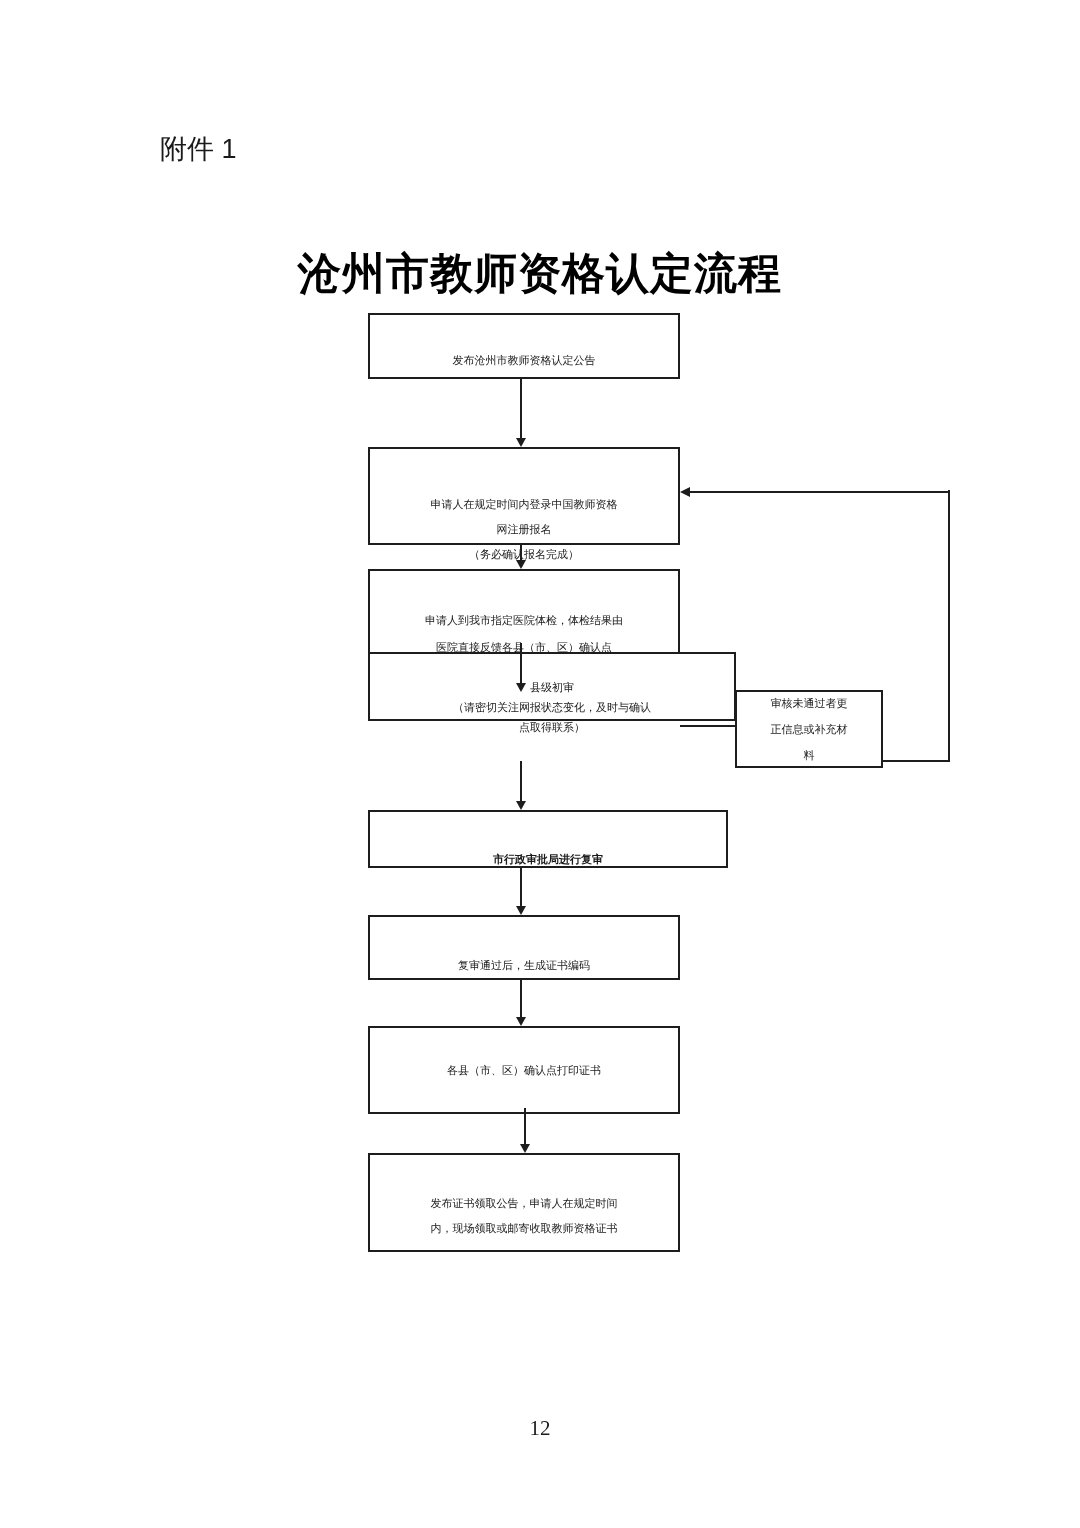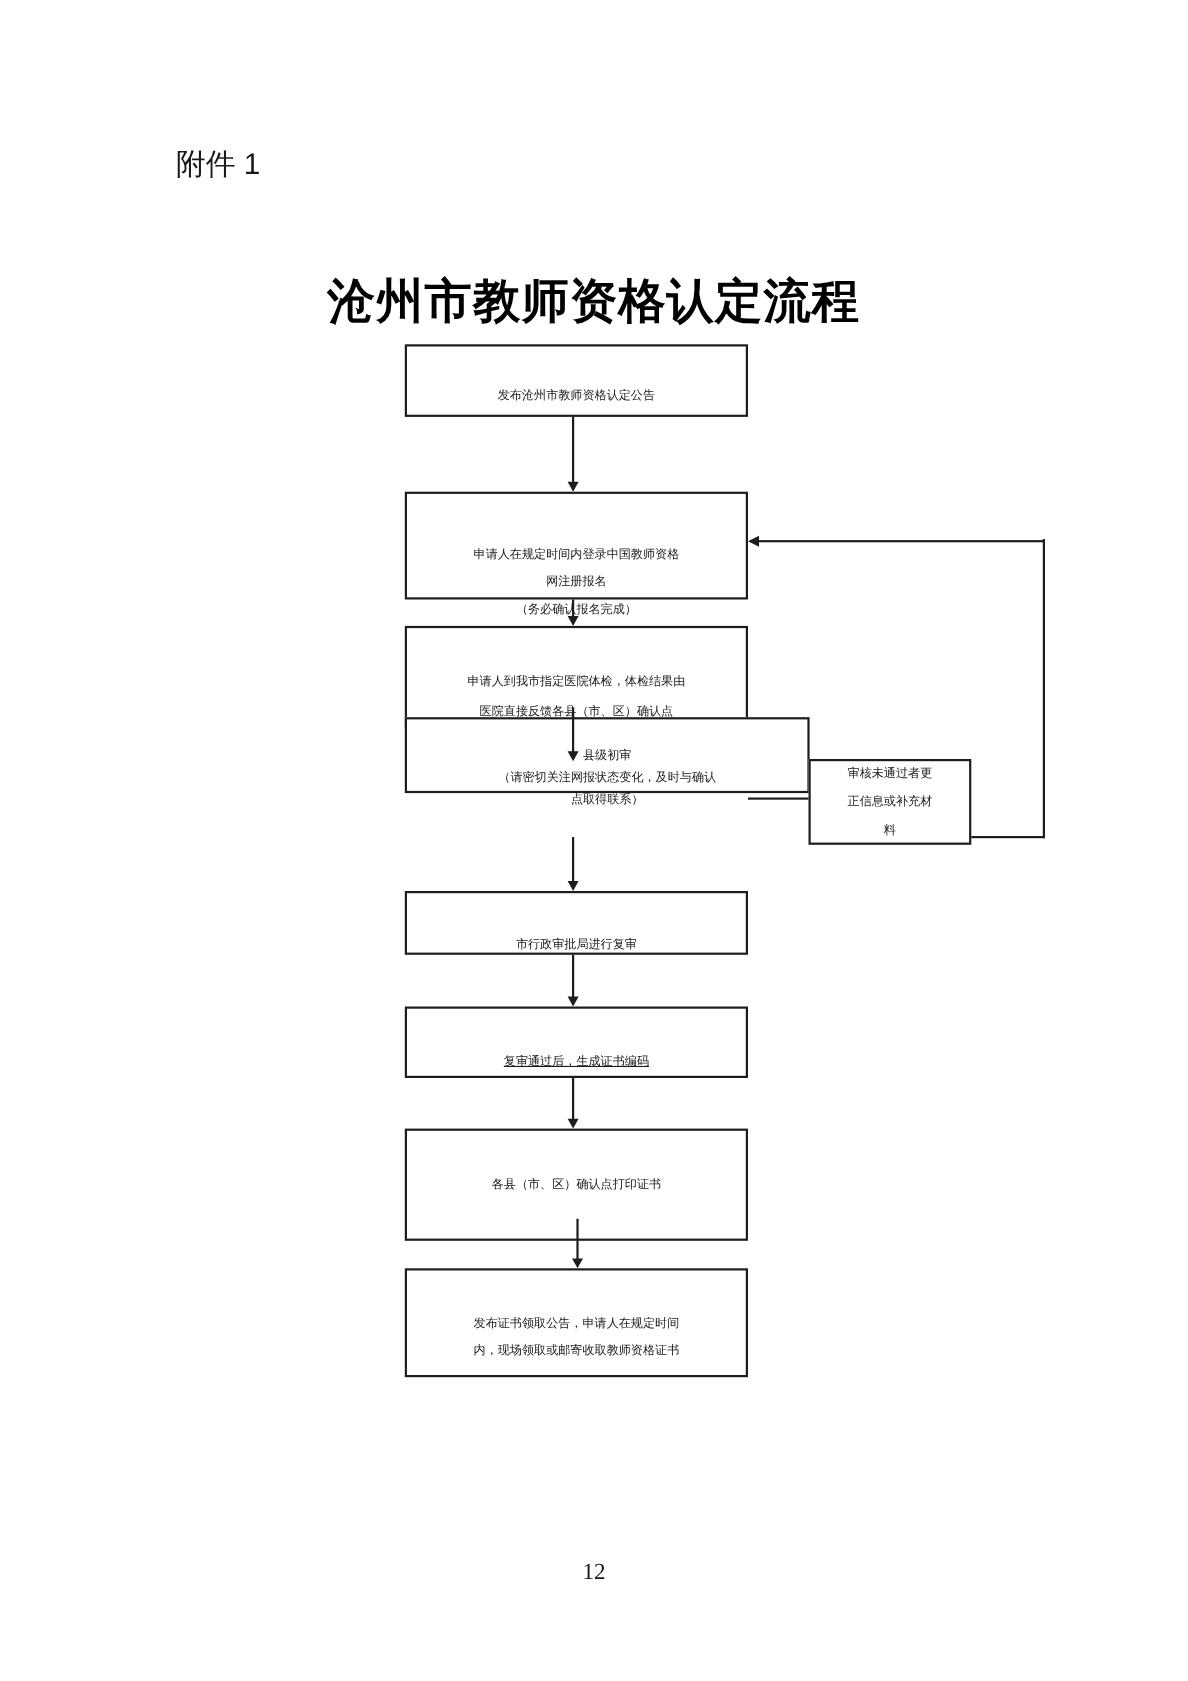--- a/index.html
+++ b/index.html
@@ -39,23 +39,23 @@
     background: #ffffff;
     text-align: center;
     font-size: 11px;
     line-height: 25px;
     white-space: pre-line;
   }
   .step1 { left: 368px; top: 313px;  width: 312px; height: 66px; padding-top: 8px;  }
   .step2 { left: 368px; top: 447px;  width: 312px; height: 98px; padding-top: 18px; }
   .step3 { left: 368px; top: 569px;  width: 312px; height: 93px; padding-top: 9px;  line-height: 27px; }
   .step4 { left: 368px; top: 652px;  width: 368px; height: 69px; padding-top: 3px;  line-height: 20px; }
-  .step5 { left: 368px; top: 810px;  width: 312px; height: 58px; padding-top: 10px; }
-  .step6 { left: 368px; top: 915px;  width: 312px; height: 65px; padding-top: 11px; text-decoration: underline; }
-  .step7 { left: 368px; top: 1026px; width: 312px; height: 102px;
+  .step5 { left: 368px; top: 810px;  width: 360px; height: 58px; padding-top: 10px; font-weight: bold; }
+  .step6 { left: 368px; top: 915px;  width: 312px; height: 65px; padding-top: 11px; }
+  .step7 { left: 368px; top: 1026px; width: 312px; height: 88px;
            display: flex; align-items: center; justify-content: center; }
   .step8 { left: 368px; top: 1153px; width: 312px; height: 99px; padding-top: 11px; }
   .stepSide {
     left: 735px; top: 690px; width: 148px; height: 78px;
     display: flex; align-items: center; justify-content: center;
     line-height: 26px;
   }
   .vline { position: absolute; width: 0; border-left: 2px solid #1d1d1d; }
   .hline { position: absolute; height: 0; border-top: 2px solid #1d1d1d; }
   .head-down {

